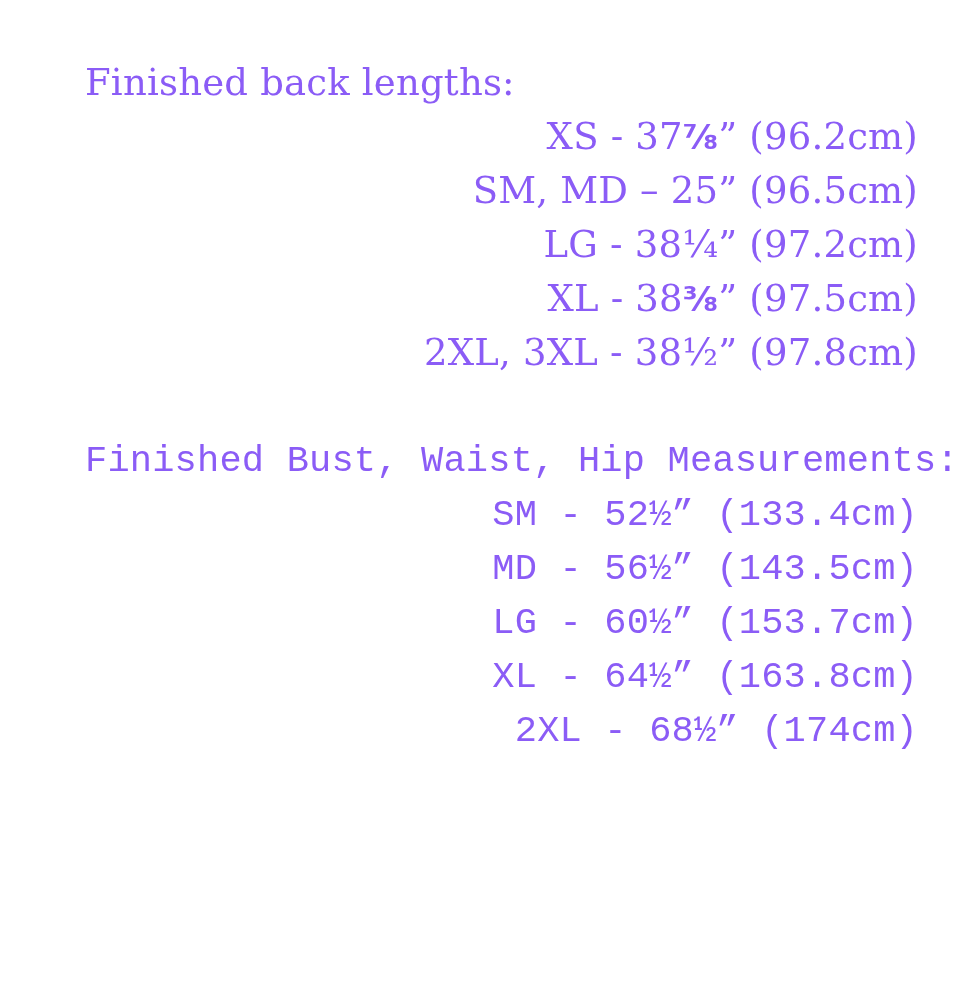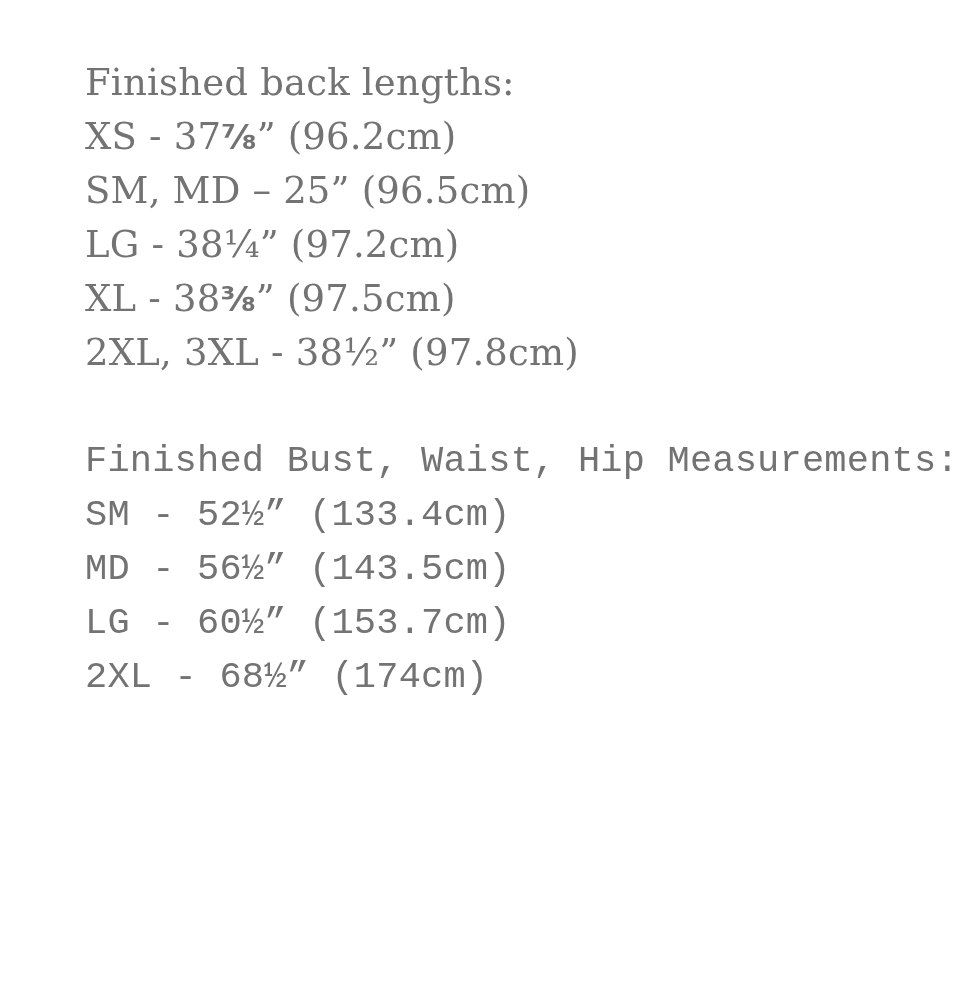--- a/index.html
+++ b/index.html
@@ -12,34 +12,35 @@
     height: 988px;
     overflow: hidden;
     position: relative;
     font-family: "DejaVu Serif", serif;
   }
   .page {
     position: absolute;
     top: 56px;
     left: 85px;
     right: 40px;
-    color: #737373;
+    color: #8b5cf6;
     font-size: 37px;
     line-height: 54px;
     letter-spacing: 0.2px;
   }
   .section + .section {
     margin-top: 54px;
     font-family: Liberation Mono, monospace;
   }
   .section-title {
     white-space: nowrap;
   }
   .measurement-line {
     white-space: nowrap;
+    text-align: right;
   }
   .bold-frac {
     font-family: "DejaVu Sans", sans-serif;
     font-weight: 700;
     font-size: 0.92em;
   }
 </style>
 </head>
 <body>
 
@@ -50,15 +51,16 @@
       <div class="measurement-line">SM, MD – 25” (96.5cm)</div>
       <div class="measurement-line">LG - 38¼” (97.2cm)</div>
       <div class="measurement-line">XL - 38<span class="bold-frac">⅜</span>” (97.5cm)</div>
       <div class="measurement-line">2XL, 3XL - 38½” (97.8cm)</div>
     </div>
     <div class="section">
       <div class="section-title">Finished Bust, Waist, Hip Measurements:</div>
       <div class="measurement-line">SM - 52½” (133.4cm)</div>
       <div class="measurement-line">MD - 56½” (143.5cm)</div>
       <div class="measurement-line">LG - 60½” (153.7cm)</div>
+      <div class="measurement-line">XL - 64½” (163.8cm)</div>
       <div class="measurement-line">2XL - 68½” (174cm)</div>
     </div>
   </div>
 
 </body></html>

